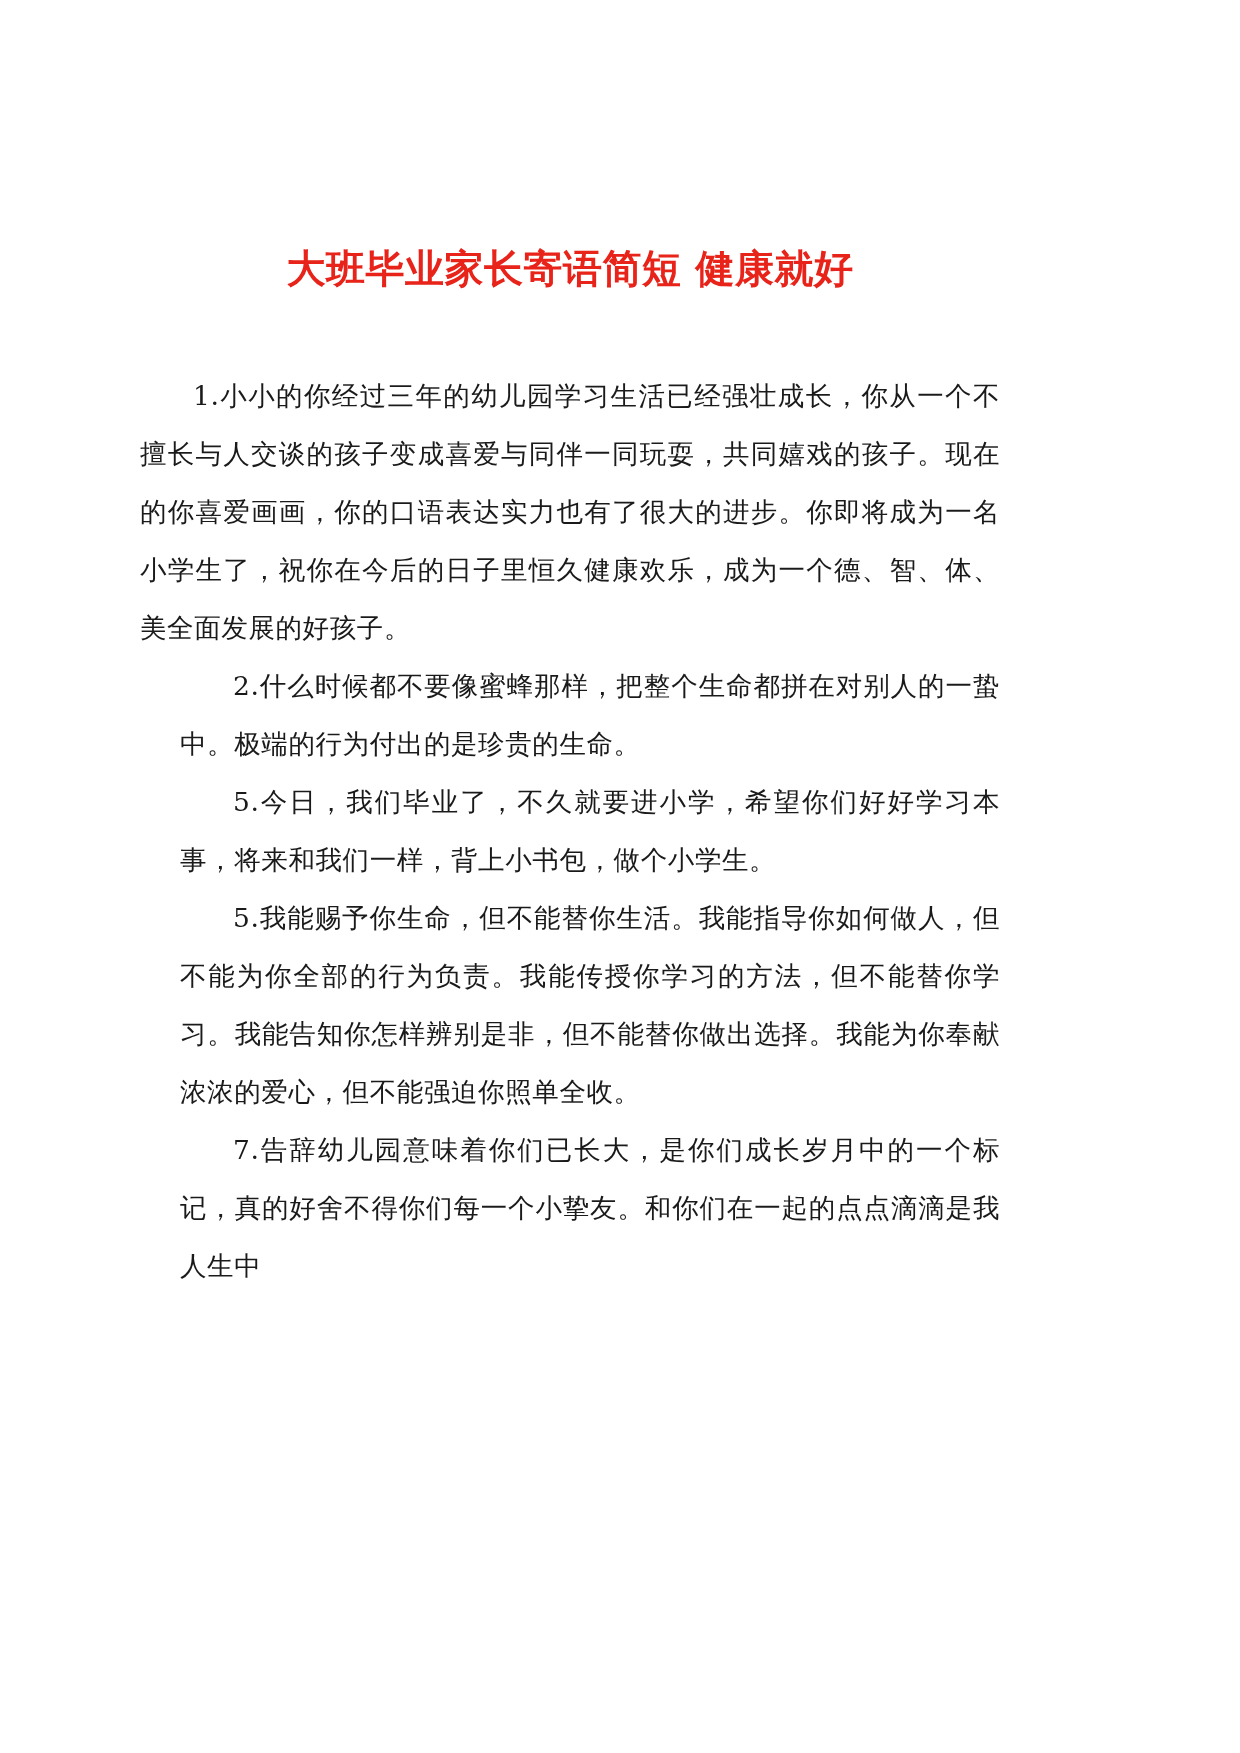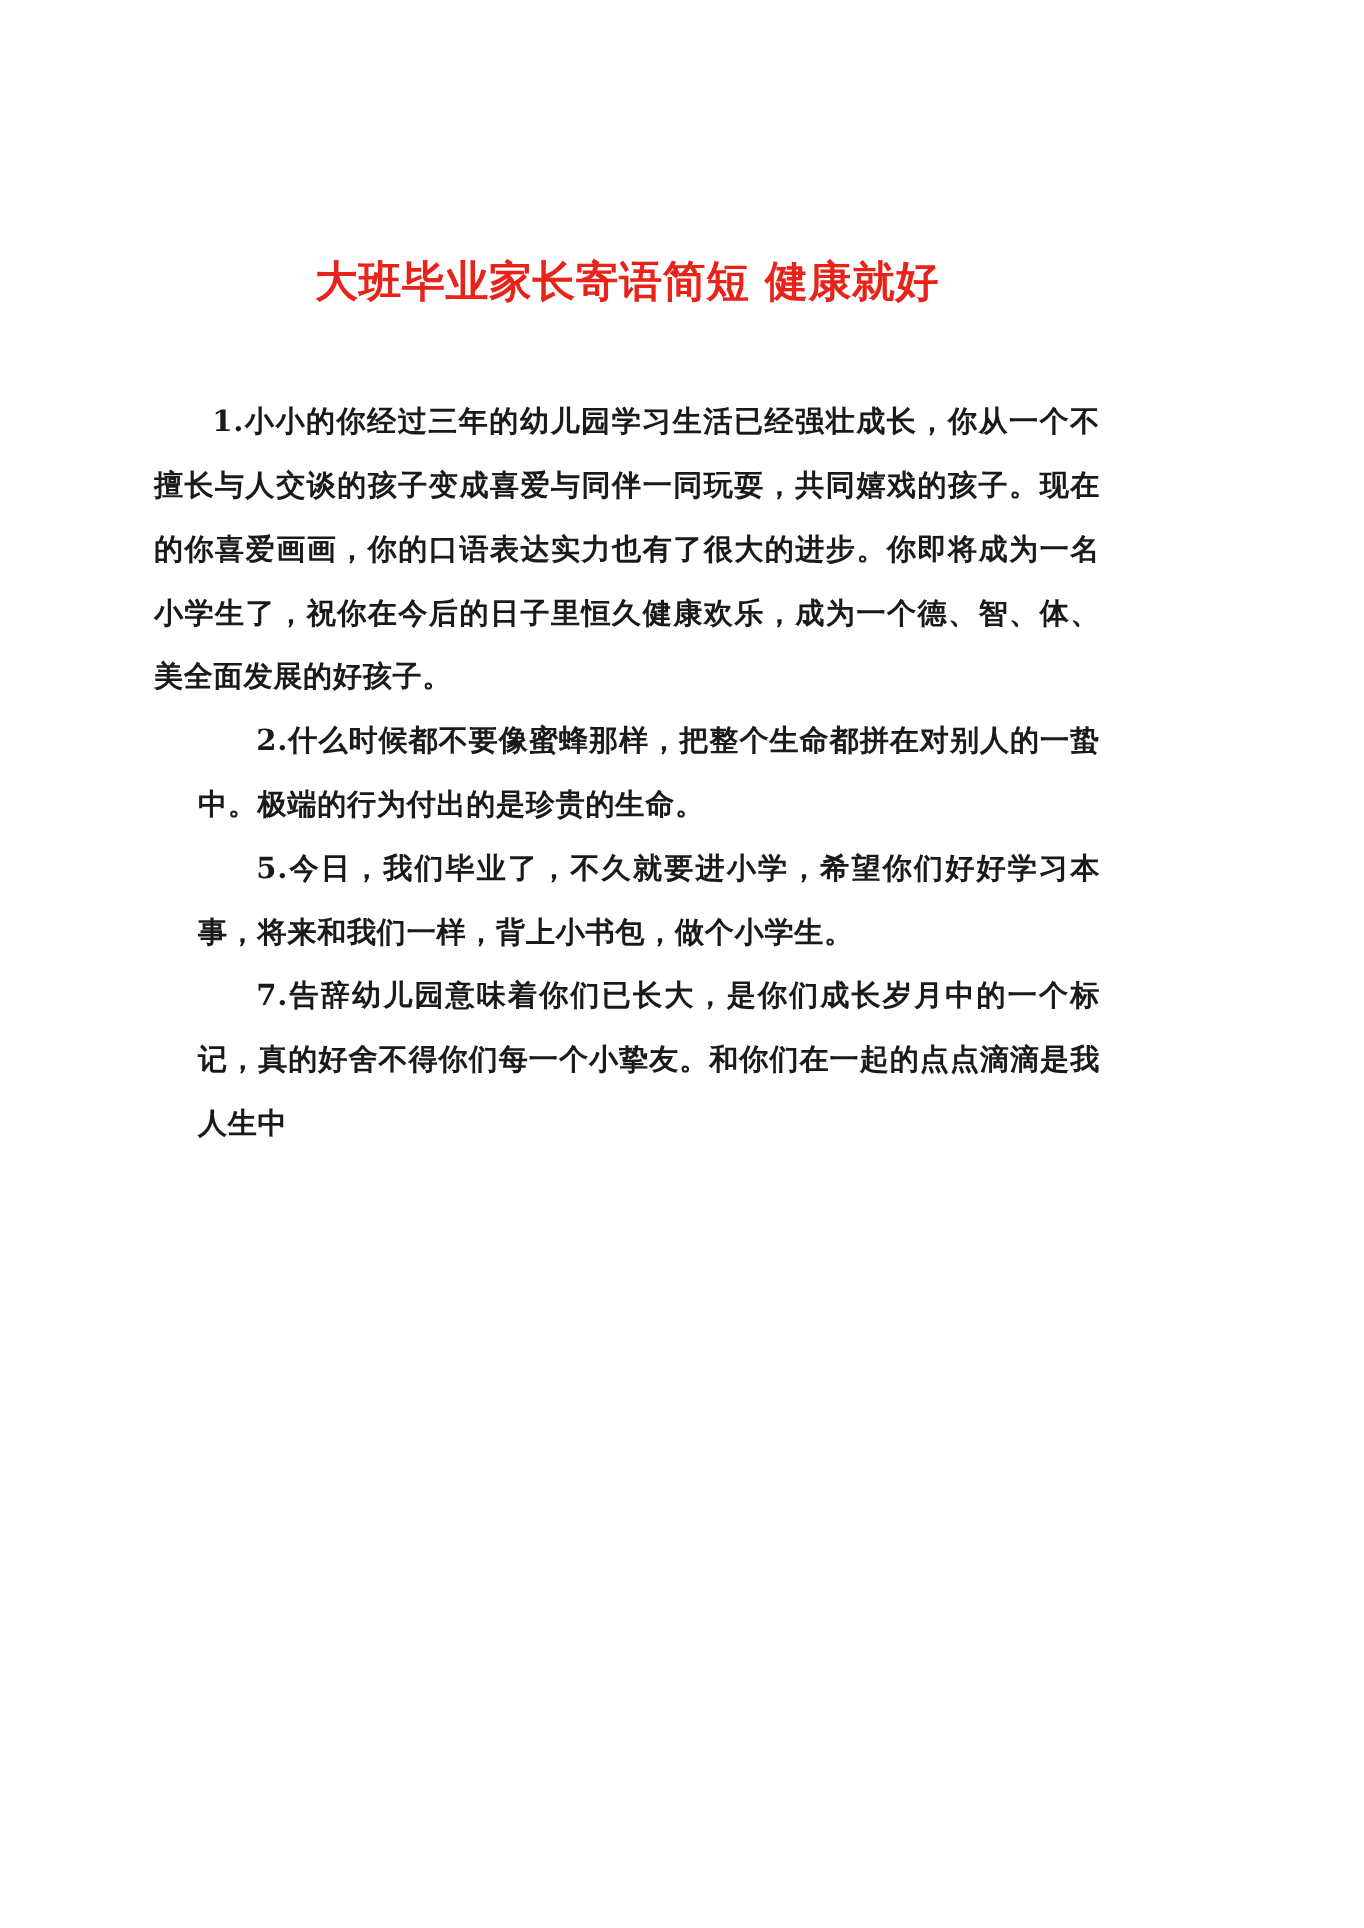--- a/index.html
+++ b/index.html
@@ -12,38 +12,37 @@
     width: 1240px;
     height: 1753px;
     background: #ffffff;
     margin: 0 auto;
     overflow: hidden;
     box-sizing: border-box;
   }
   .content {
     position: absolute;
     left: 140px;
-    top: 0;
+    top: 12px;
     width: 860px;
   }
   .doc-title {
     color: #e8231a;
     font-family: "DejaVu Serif", "Liberation Serif", serif;
     font-weight: bold;
     font-size: 39px;
     line-height: 1.25;
     text-align: center;
     letter-spacing: 0.5px;
     margin: 0;
     padding-top: 232px;
     white-space: pre;
   }
   .body-block {
     margin-top: 74px;
-    font-weight: bold;
   }
   .para {
     font-family: "DejaVu Serif", "Liberation Serif", serif;
     font-size: 26.5px;
     line-height: 58px;
     color: #1a1a1a;
     text-align: justify;
     text-justify: inter-character;
     text-indent: 2em;
     margin: 0 0 0 0;
@@ -60,17 +59,18 @@
 
 <div class="page">
   <div class="content">
 
     <h1 class="doc-title">大班毕业家长寄语简短 健康就好</h1>
 
     <div class="body-block">
       <p class="para">1.小小的你经过三年的幼儿园学习生活已经强壮成长，你从一个不擅长与人交谈的孩子变成喜爱与同伴一同玩耍，共同嬉戏的孩子。现在的你喜爱画画，你的口语表达实力也有了很大的进步。你即将成为一名小学生了，祝你在今后的日子里恒久健康欢乐，成为一个德、智、体、美全面发展的好孩子。</p>
       <p class="para">2.什么时候都不要像蜜蜂那样，把整个生命都拼在对别人的一蛰中。极端的行为付出的是珍贵的生命。</p>
       <p class="para">5.今日，我们毕业了，不久就要进小学，希望你们好好学习本事，将来和我们一样，背上小书包，做个小学生。</p>
+      <p class="para">5.我能赐予你生命，但不能替你生活。我能指导你如何做人，但不能为你全部的行为负责。我能传授你学习的方法，但不能替你学习。我能告知你怎样辨别是非，但不能替你做出选择。我能为你奉献浓浓的爱心，但不能强迫你照单全收。</p>
       <p class="para">7.告辞幼儿园意味着你们已长大，是你们成长岁月中的一个标记，真的好舍不得你们每一个小挚友。和你们在一起的点点滴滴是我人生中</p>
     </div>
 
   </div>
 </div>
 
 </body></html>

